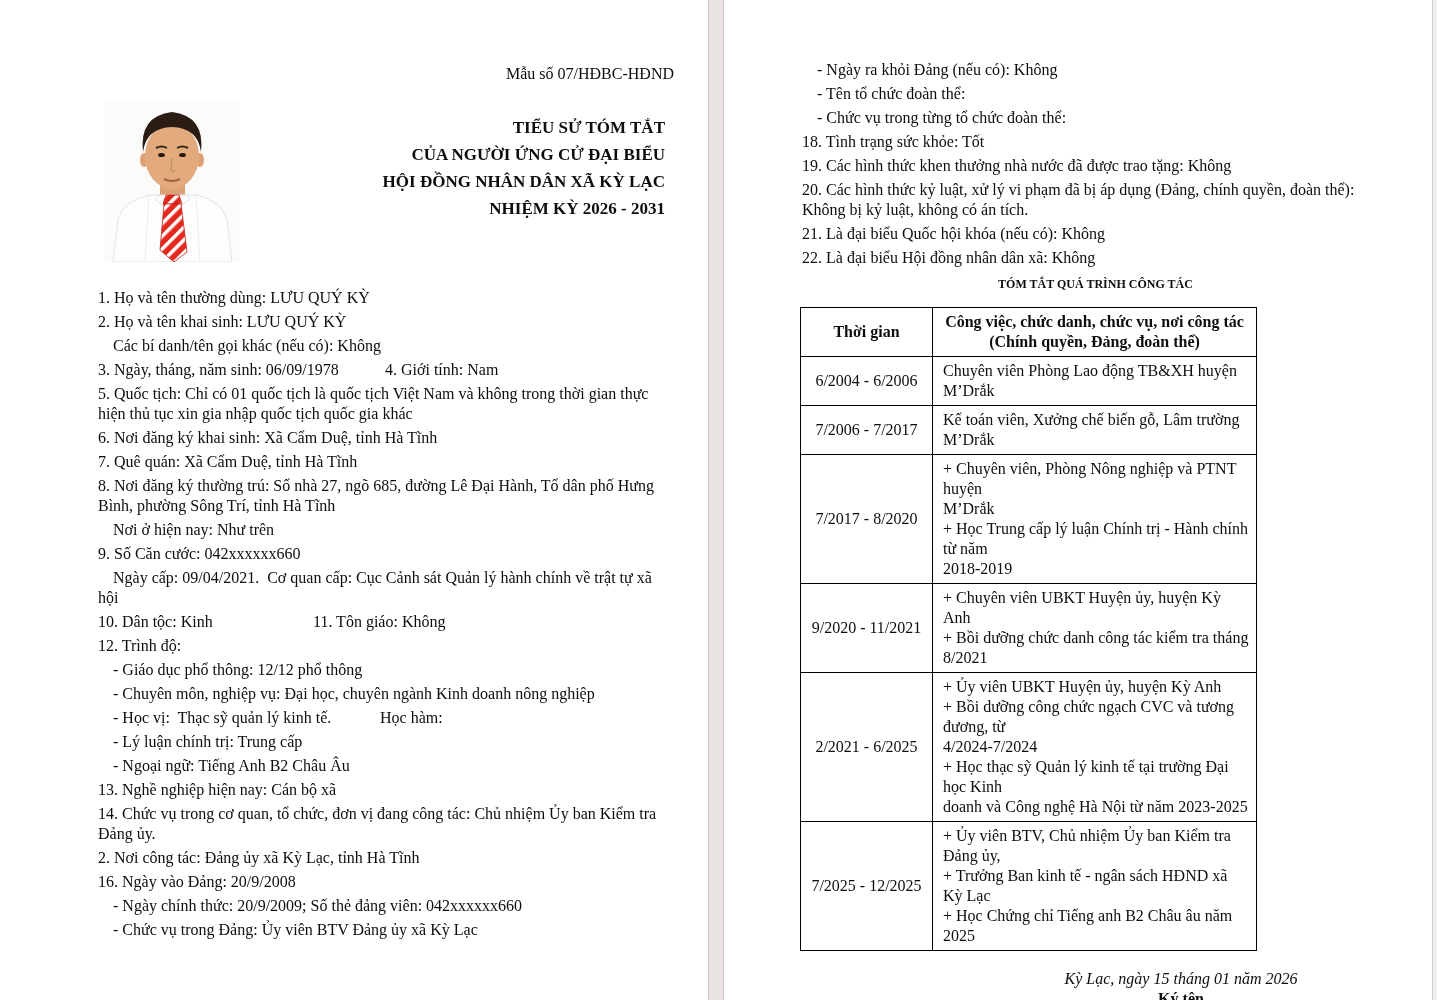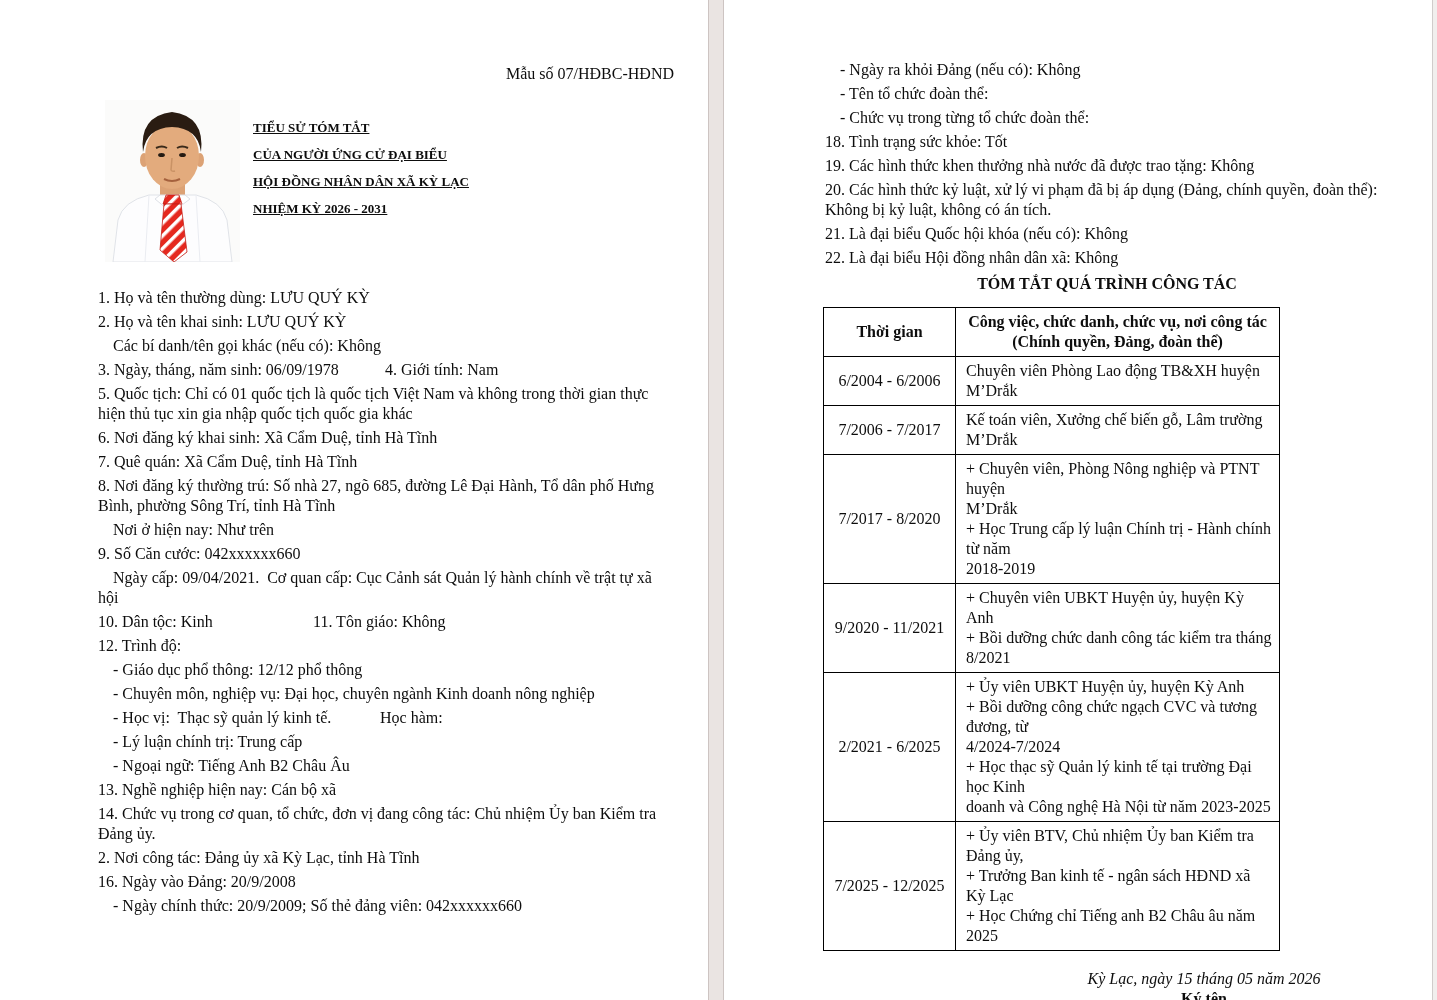--- a/index.html
+++ b/index.html
@@ -8,41 +8,41 @@
     background:#ffffff;color:#0d0d0d;
     font-family:"Liberation Serif","DejaVu Serif",serif;
   }
   .page{position:absolute;top:0;height:1000px;background:#ffffff;box-sizing:border-box;}
   .page-left{left:0;width:708px;padding:64px 34px 0 98px;border-radius:26px;}
   .page-gap{
     position:absolute;top:0;left:708px;width:16px;height:1000px;
     background:#eae4e2;border-left:1px solid #cdc4c2;border-right:1px solid #cdc4c2;
     box-sizing:border-box;
   }
-  .page-right{left:724px;width:708px;padding:60px 43px 0 101px;}
+  .page-right{left:724px;width:708px;padding:60px 43px 0 78px;}
   .scrollbar{
     position:absolute;top:0;right:0;width:5px;height:1000px;
     background:#f1efee;border-left:1px solid #d0cccb;box-sizing:border-box;
   }
   .form-code{text-align:right;font-size:16px;line-height:20px;margin-bottom:16px;}
   .header-row{display:flex;}
   .photo-frame{width:135px;height:162px;margin-left:7px;flex:none;}
   .photo-frame svg{display:block;}
   .title-block{
-    margin:14px 0 0 13px;width:412px;text-align:left;
-    font-weight:bold;font-size:13px;line-height:27px;text-decoration:underline;
+    margin:14px 0 0 13px;width:412px;text-align:right;
+    font-weight:bold;font-size:17px;line-height:27px;
   }
   .doc-body{margin-top:26px;font-size:16px;}
   .ln{margin:0 0 4px 0;line-height:20px;}
   .ind{text-indent:15px;}
   .ind-pad{padding-left:15px;}
   .w287{display:inline-block;width:287px;}
   .w215{display:inline-block;width:215px;}
   .w267{display:inline-block;width:267px;}
-  .tbl-title{text-align:center;font-weight:bold;font-size:16px;line-height:20px;margin-top:6px;}
+  .tbl-title{text-align:center;font-weight:bold;font-size:12px;line-height:20px;margin-top:6px;}
   table.career{border-collapse:collapse;margin:13px 0 0 -2px;width:457px;table-layout:fixed;}
   .career th,.career td{border:1px solid #000;font-size:16px;line-height:20px;vertical-align:middle;}
   .career th{font-weight:bold;text-align:center;padding:4px 6px;white-space:pre-line;}
   .career .col-period{width:119px;}
   .career td.period{text-align:center;padding:4px 4px;}
   .career td.details{padding:4px 6px 4px 10px;white-space:pre-line;}
   .sign-block{width:360px;margin:18px 0 0 199px;text-align:center;font-size:16px;}
   .place-date{font-style:italic;line-height:20px;}
   .sign-label{font-weight:bold;line-height:20px;}
   .sign-name{font-weight:bold;line-height:20px;margin-top:48px;}
@@ -108,20 +108,21 @@
     <p class="ln ind">- Giáo dục phổ thông: 12/12 phổ thông</p>
     <p class="ln ind">- Chuyên môn, nghiệp vụ: Đại học, chuyên ngành Kinh doanh nông nghiệp</p>
     <p class="ln ind-pad"><span class="w267">- Học vị:&nbsp; Thạc sỹ quản lý kinh tế.</span><span>Học hàm:</span></p>
     <p class="ln ind">- Lý luận chính trị: Trung cấp</p>
     <p class="ln ind">- Ngoại ngữ: Tiếng Anh B2 Châu Âu</p>
     <p class="ln">13. Nghề nghiệp hiện nay: Cán bộ xã</p>
     <p class="ln">14. Chức vụ trong cơ quan, tổ chức, đơn vị đang công tác: Chủ nhiệm Ủy ban Kiểm tra Đảng ủy.</p>
     <p class="ln">2. Nơi công tác: Đảng ủy xã Kỳ Lạc, tỉnh Hà Tĩnh</p>
     <p class="ln">16. Ngày vào Đảng: 20/9/2008</p>
     <p class="ln ind">- Ngày chính thức: 20/9/2009; Số thẻ đảng viên: 042xxxxxx660</p>
+    <p class="ln ind">- Chức vụ trong Đảng: Ủy viên BTV Đảng ủy xã Kỳ Lạc</p>
   </div>
 </div>
 
 <div class="page-gap"></div>
 
 <div class="page page-right">
   <div class="doc-body" style="margin-top:0;">
     <p class="ln ind">- Ngày ra khỏi Đảng (nếu có): Không</p>
     <p class="ln ind">- Tên tổ chức đoàn thể:</p>
     <p class="ln ind">- Chức vụ trong từng tổ chức đoàn thể:</p>
@@ -172,19 +173,19 @@
     <tr>
       <td class="period">7/2025 - 12/2025</td>
       <td class="details">+ Ủy viên BTV, Chủ nhiệm Ủy ban Kiểm tra Đảng ủy,
 + Trưởng Ban kinh tế - ngân sách HĐND xã Kỳ Lạc
 + Học Chứng chỉ Tiếng anh B2 Châu âu năm 2025</td>
     </tr>
   </tbody>
     </table>
 
   <div class="sign-block">
-    <div class="place-date">Kỳ Lạc, ngày 15 tháng 05 năm 2026</div>
+    <div class="place-date">Kỳ Lạc, ngày 15 tháng 01 năm 2026</div>
     <div class="sign-label">Ký tên</div>
     <div class="sign-name">Lưu Quý Kỳ</div>
   </div>
 </div>
 
 <div class="scrollbar"></div>
 
 </body></html>

